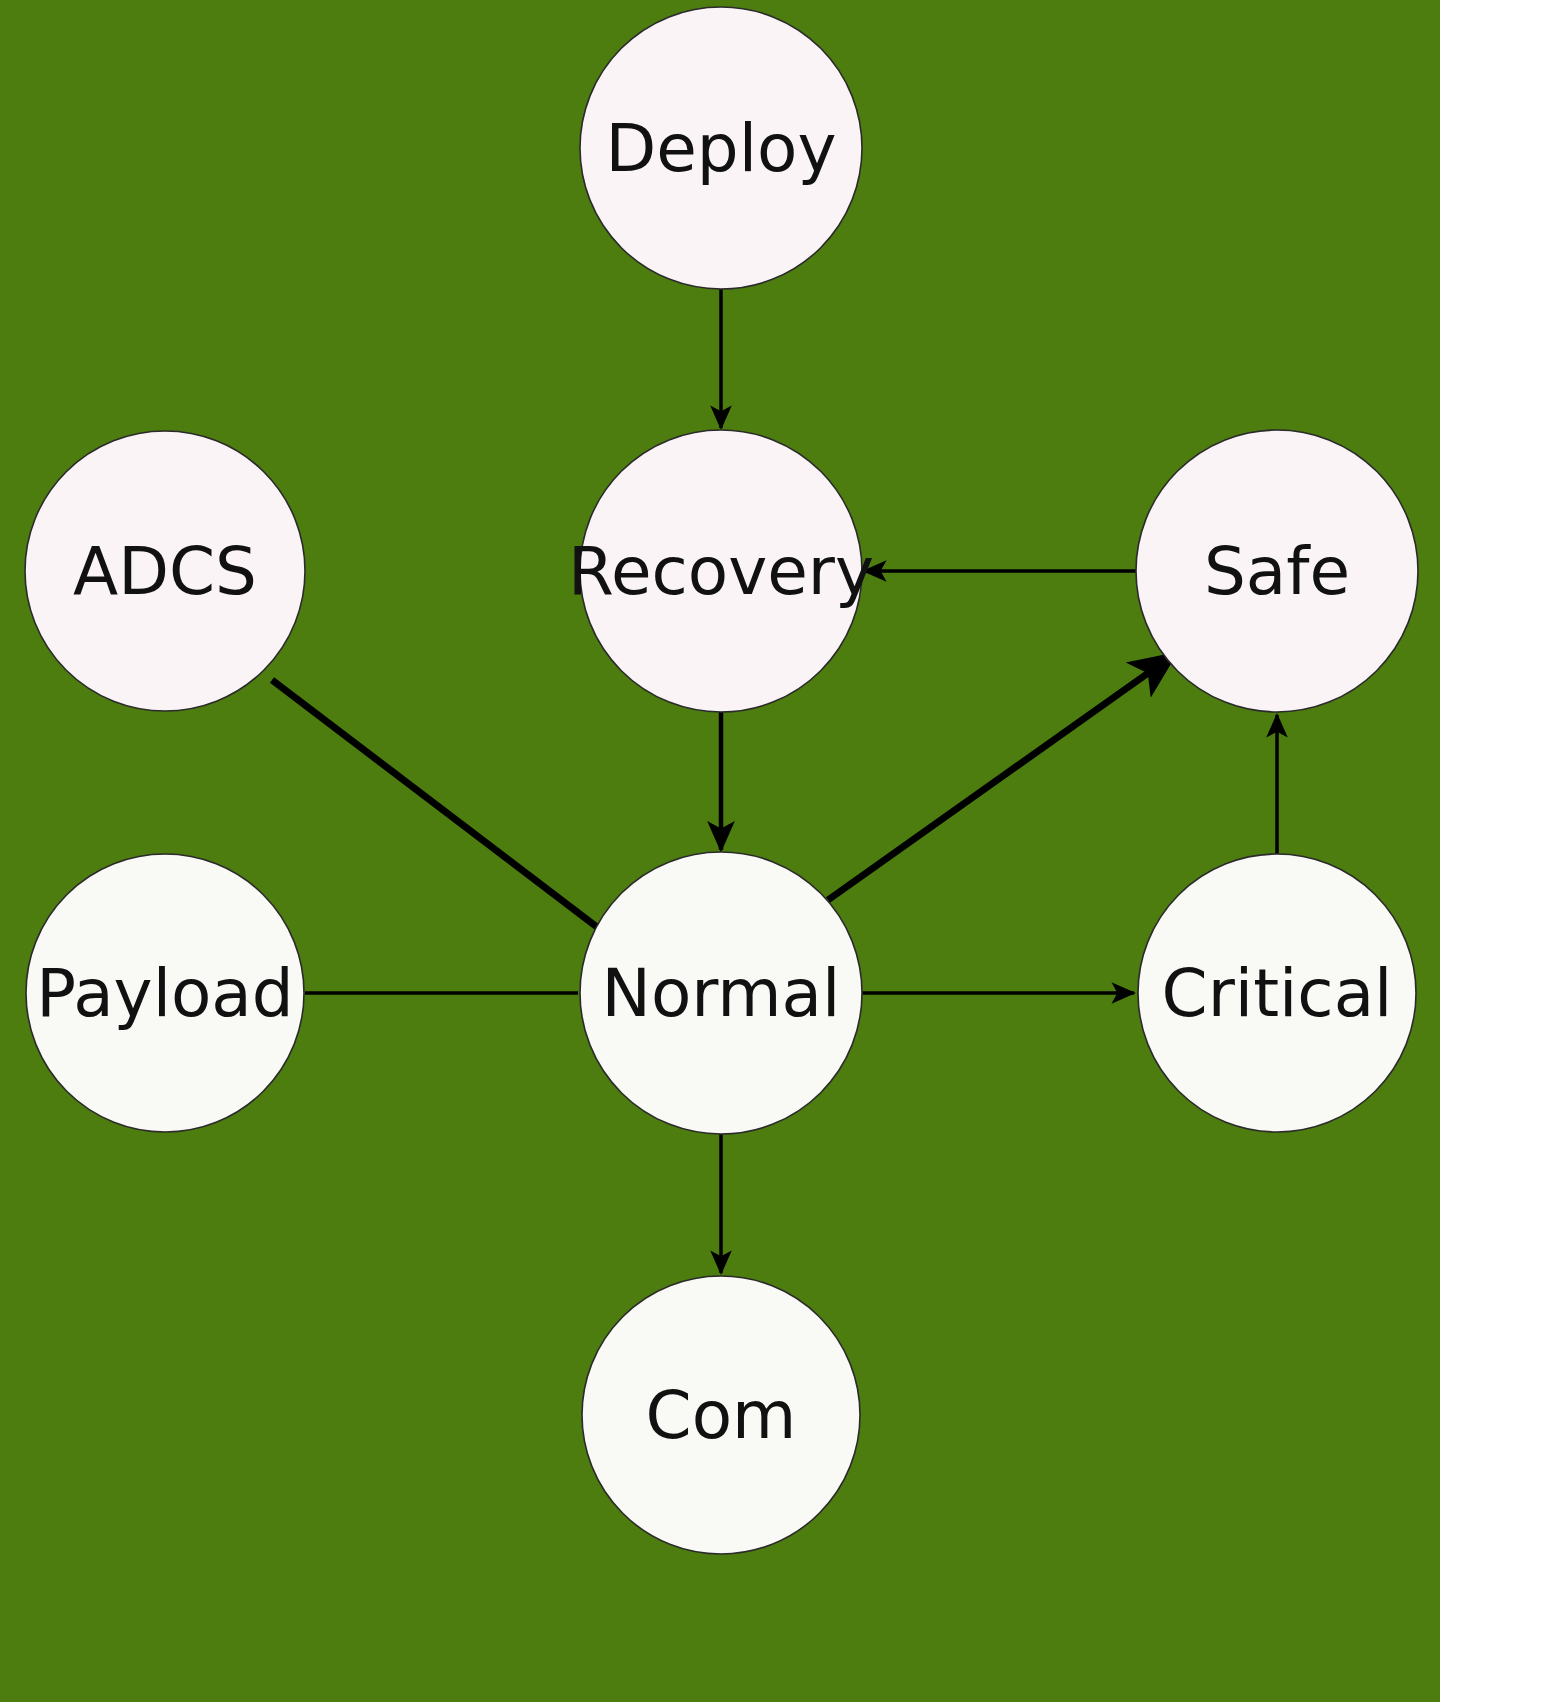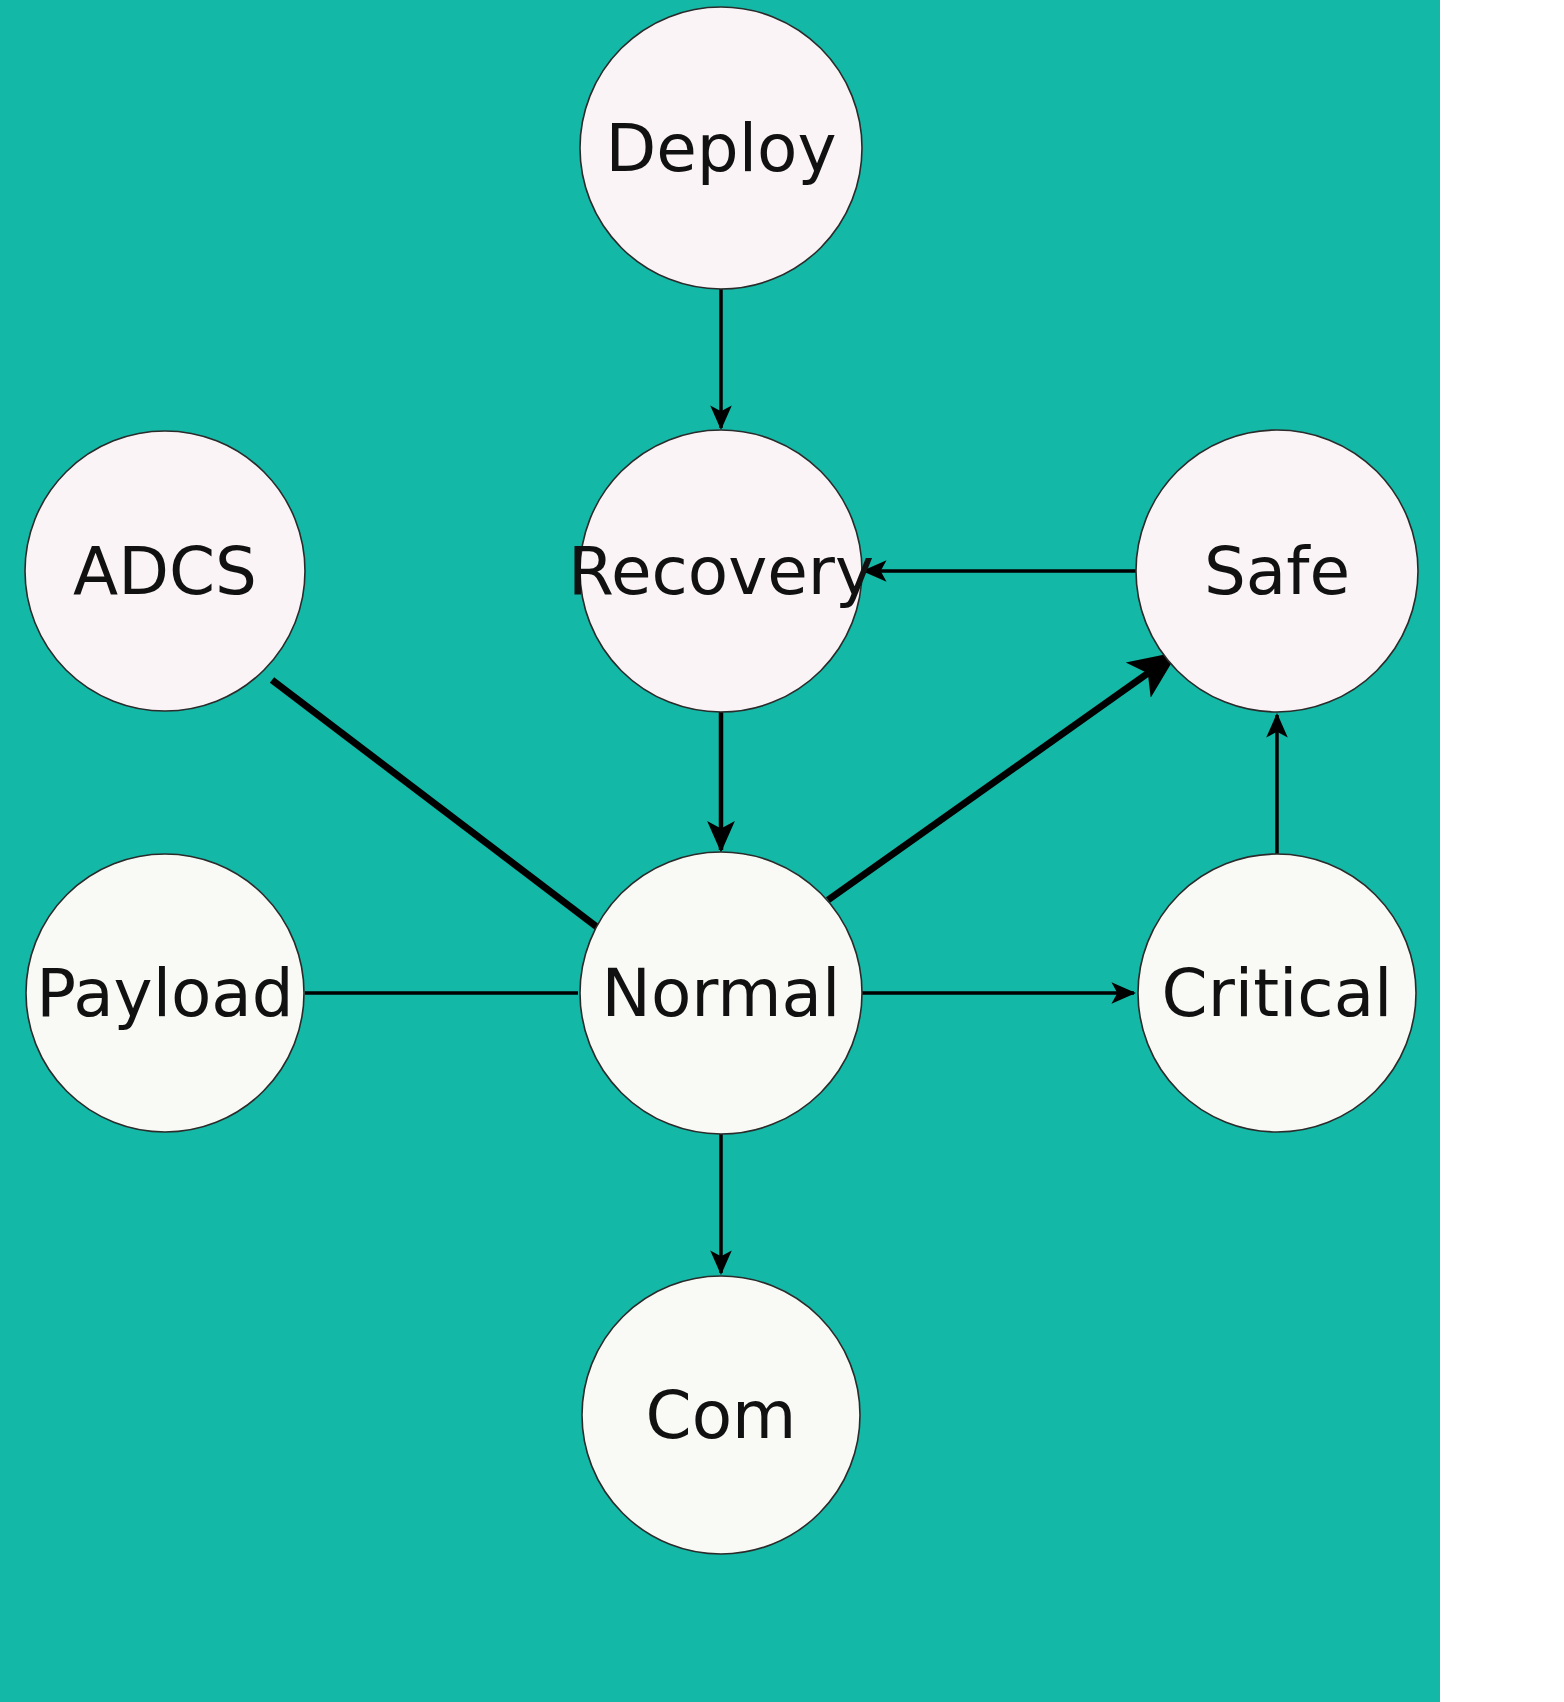--- a/index.html
+++ b/index.html
@@ -37,21 +37,21 @@
     font-family: "DejaVu Sans", sans-serif;
     fill: #111111;
     text-anchor: middle;
     dominant-baseline: central;
     font-weight: 400;
   }
 </style>
 </head>
 <body>
 
-<div id="canvas" style="width: 1440px; height: 1702px; background: #14b8a6;">
+<div id="canvas" style="width: 1440px; height: 1702px; background: #4d7c0f;">
   <svg id="graph-svg" viewBox="0 0 1564 1702">
     <defs>
       <marker id="arrowhead" viewBox="0 0 10 10" refX="9.2" refY="5" markerWidth="7" markerHeight="7" orient="auto-start-reverse" markerUnits="strokeWidth">
         <path d="M 0 0.6 L 10 5 L 0 9.4 L 2.4 5 Z" fill="#000000"></path>
       </marker>
     </defs>
     <g id="edges-layer">
         <line class="edge-line" x1="721" y1="289" x2="721" y2="428" stroke="#000000" stroke-width="3.5" marker-end="url(#arrowhead)"></line>
         <line class="edge-line" x1="1136" y1="571" x2="864" y2="571" stroke="#000000" stroke-width="3.5" marker-end="url(#arrowhead)"></line>
         <line class="edge-line" x1="721" y1="712" x2="721" y2="850" stroke="#000000" stroke-width="4.5" marker-end="url(#arrowhead)"></line>

